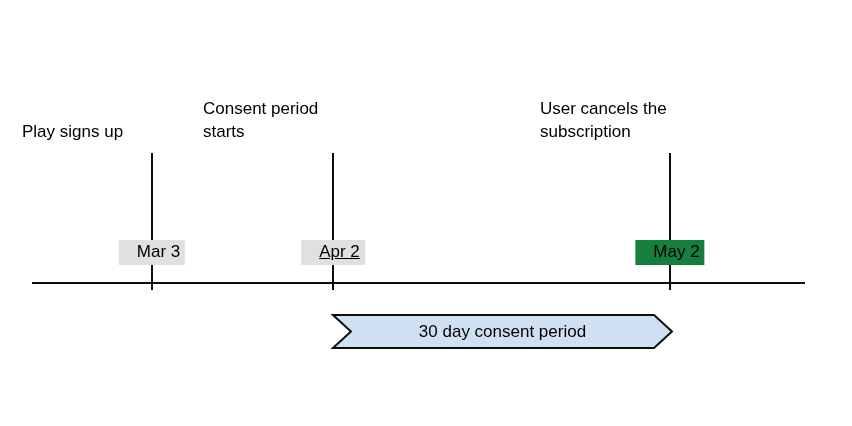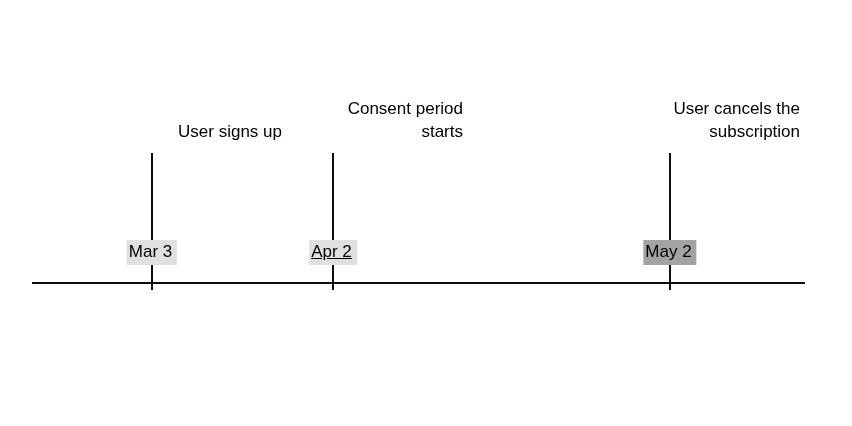--- a/index.html
+++ b/index.html
@@ -44,21 +44,21 @@
     width: 0;
     height: 137px;
     border-left: 2px solid #0d0d0d;
   }
   .event-label {
     position: absolute;
     bottom: 0;
     left: 50%;
     transform: translateX(-50%);
     width: 260px;
-    text-align: right;
+    text-align: left;
     font-size: 17px;
     line-height: 23px;
     color: #000000;
     white-space: pre-line;
   }
   .event-label-wrap {
     position: absolute;
     left: 0;
     top: 95px;
     height: 48px;
@@ -66,21 +66,21 @@
   }
   .event-date {
     position: absolute;
     left: 50%;
     top: 240px;
     transform: translateX(-50%);
     background: #e0e0e0;
     color: #000000;
     font-size: 17px;
     line-height: 22px;
-    padding: 1px 5px 2px 2px;
+    padding: 1px 5px 2px 18px;
     white-space: nowrap;
   }
 
   
   .banner {
     position: absolute;
     left: 332px;
     top: 315px;
     width: 340px;
     height: 33px;
@@ -107,38 +107,44 @@
 </style>
 </head>
 <body>
 
 <div id="canvas">
 
   <div class="axis-line" style="left: 32px; width: 773px; border-top-color: rgb(13, 13, 13);"></div>
 
   <div class="event" id="event-0" style="left: 152px;">
     <div class="event-label-wrap">
-      <div class="event-label">User signs up</div>
+      <div class="event-label">Play signs up</div>
     </div>
     <div class="event-tick" style="border-left-color: rgb(13, 13, 13);"></div>
     <div class="event-date" style="background: rgb(224, 224, 224); color: rgb(0, 0, 0);">Mar 3</div>
   </div>
 
   <div class="event" id="event-1" style="left: 333px;">
     <div class="event-label-wrap">
       <div class="event-label">Consent period
 starts</div>
     </div>
     <div class="event-tick" style="border-left-color: rgb(13, 13, 13);"></div>
     <div class="event-date" style="background: rgb(224, 224, 224); color: rgb(0, 0, 0); text-decoration: underline;">Apr 2</div>
   </div>
 
   <div class="event" id="event-2" style="left: 670px;">
     <div class="event-label-wrap">
       <div class="event-label">User cancels the
 subscription</div>
     </div>
     <div class="event-tick" style="border-left-color: rgb(13, 13, 13);"></div>
-    <div class="event-date" style="background: #a3a3a3; color: rgb(0, 0, 0);">May 2</div>
+    <div class="event-date" style="background: #15803d; color: rgb(0, 0, 0);">May 2</div>
   </div>
 
+  <div class="banner" id="span-banner" style="left: 333px; width: 339px;">
+    <svg viewBox="0 0 340 33" preserveAspectRatio="none">
+      <polygon id="banner-poly" points="0,0 322,0 340,16.5 322,33 0,33 18,16.5" stroke-width="2" stroke-linejoin="miter" fill="#cfe0f2" stroke="#0d0d0d"></polygon>
+    </svg>
+    <div class="banner-text">30 day consent period</div>
+  </div>
 
 </div>
 
 </body></html>

